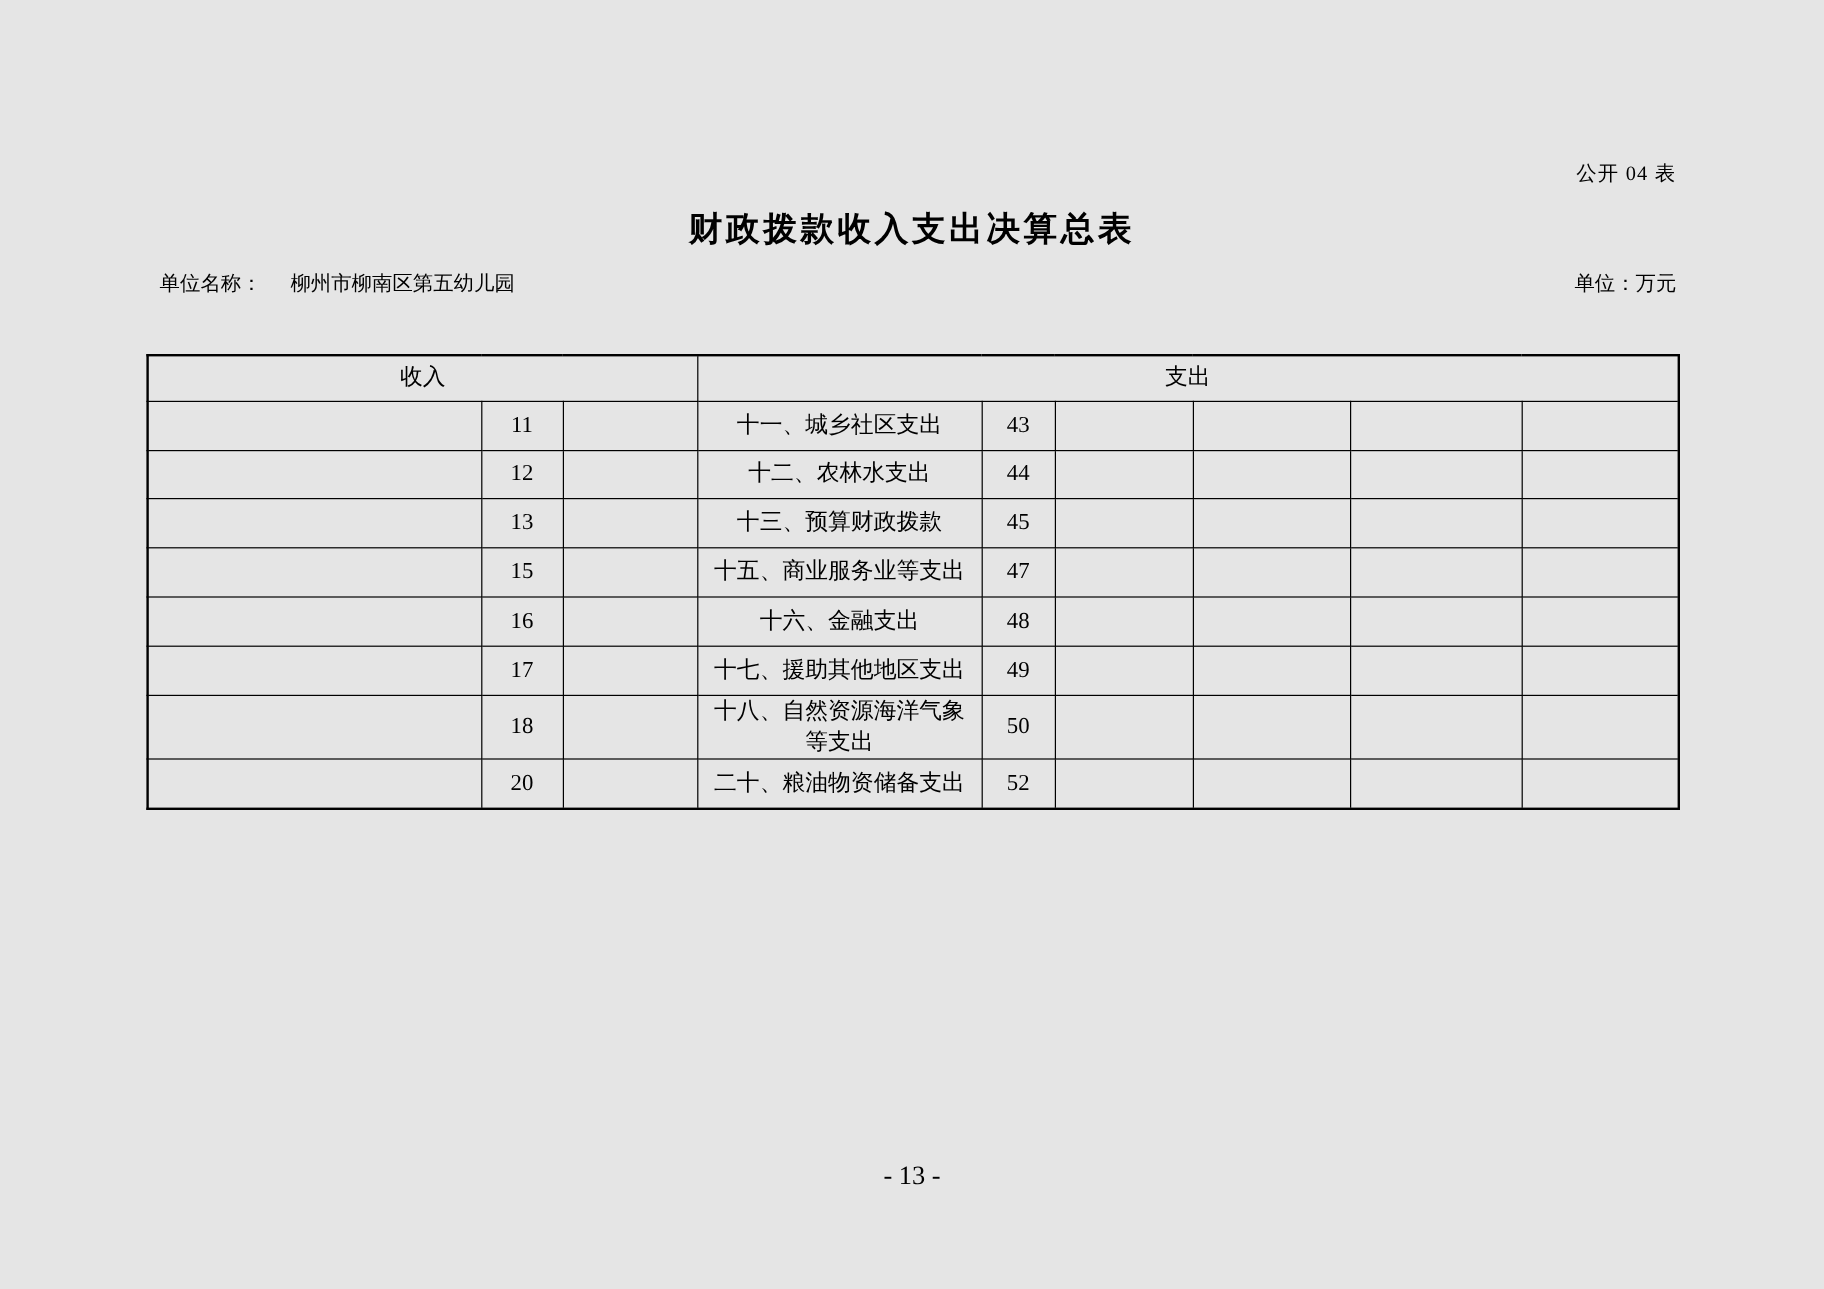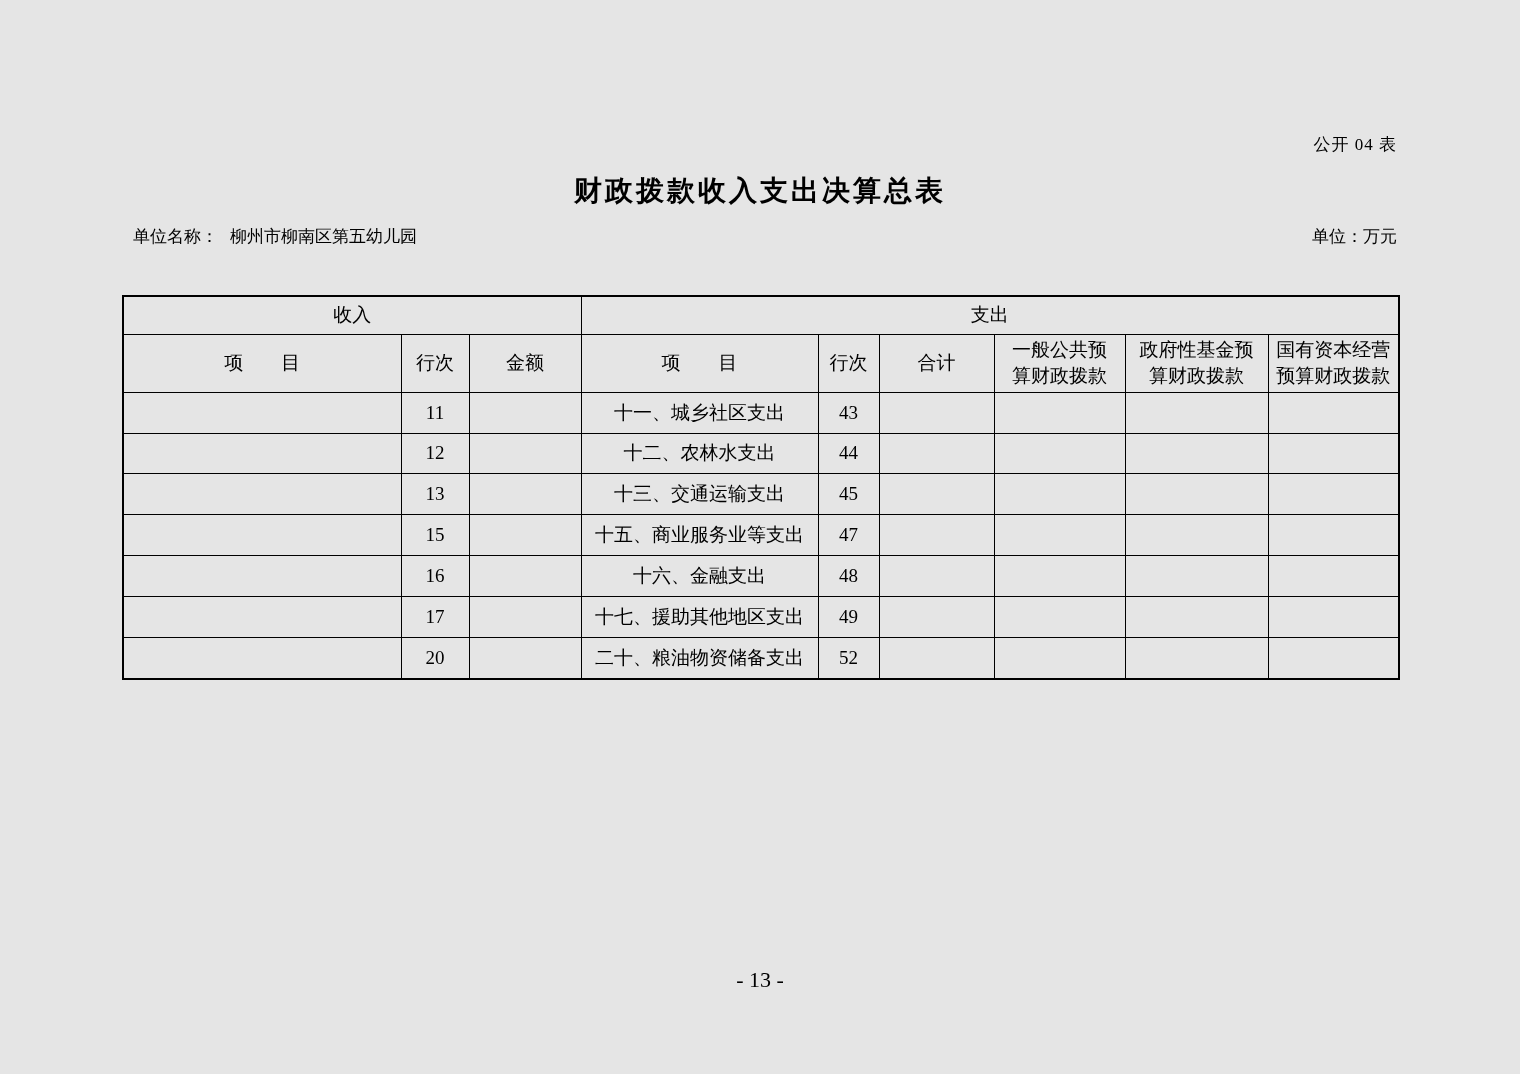--- a/index.html
+++ b/index.html
@@ -29,21 +29,21 @@
     font-family: Liberation Serif, serif;
   }
   .unit-line {
     position: absolute;
     top: 225px; left: 133px; right: 123px;
     font-size: 17px;
     display: flex;
     justify-content: space-between;
     align-items: baseline;
   }
-  .unit-name { margin-left: 12px; }
+  .unit-name { margin-left: 24px; }
 
   table.fin {
     position: absolute;
     left: 122px; top: 255px;
     width: 1276px;
     border-collapse: collapse;
     table-layout: fixed;
     border: 2px solid #000;
     margin-top: 40px;
   }
@@ -103,34 +103,20 @@
         <col style="width:143px">
         <col style="width:131px">
     </colgroup>
 
     <tbody>
         <tr style="height:38px">
       <td class="section" colspan="3">收入</td>
       <td class="section" colspan="6">支出</td>
     </tr>
 
-    <tr style="height:58px">
-      <td class="hdr">项　　目</td>
-      <td class="hdr">行次</td>
-      <td class="hdr">金额</td>
-      <td class="hdr">项　　目</td>
-      <td class="hdr">行次</td>
-      <td class="hdr">合计</td>
-      <td class="hdr">一般公共预
-算财政拨款</td>
-      <td class="hdr">政府性基金预
-算财政拨款</td>
-      <td class="hdr">国有资本经营
-预算财政拨款</td>
-    </tr>
 
 
     <tr style="height:41px">
       <td class="item"></td>
       <td>11</td>
       <td class="val"></td>
       <td class="item">十一、城乡社区支出</td>
       <td>43</td>
       <td class="val"></td>
       <td class="val"></td>
@@ -147,21 +133,21 @@
       <td class="val"></td>
       <td class="val"></td>
       <td class="val"></td>
       <td class="val"></td>
     </tr>
 
     <tr style="height:41px">
       <td class="item"></td>
       <td>13</td>
       <td class="val"></td>
-      <td class="item">十三、交通运输支出</td>
+      <td class="item">十三、预算财政拨款</td>
       <td>45</td>
       <td class="val"></td>
       <td class="val"></td>
       <td class="val"></td>
       <td class="val"></td>
     </tr>
 
 
     <tr style="height:41px">
       <td class="item"></td>
@@ -192,20 +178,32 @@
       <td>17</td>
       <td class="val"></td>
       <td class="item">十七、援助其他地区支出</td>
       <td>49</td>
       <td class="val"></td>
       <td class="val"></td>
       <td class="val"></td>
       <td class="val"></td>
     </tr>
 
+    <tr style="height:53px">
+      <td class="item"></td>
+      <td>18</td>
+      <td class="val"></td>
+      <td class="item">十八、自然资源海洋气象
+等支出</td>
+      <td>50</td>
+      <td class="val"></td>
+      <td class="val"></td>
+      <td class="val"></td>
+      <td class="val"></td>
+    </tr>
 
 
     <tr style="height:42px">
       <td class="item"></td>
       <td>20</td>
       <td class="val"></td>
       <td class="item">二十、粮油物资储备支出</td>
       <td>52</td>
       <td class="val"></td>
       <td class="val"></td>

